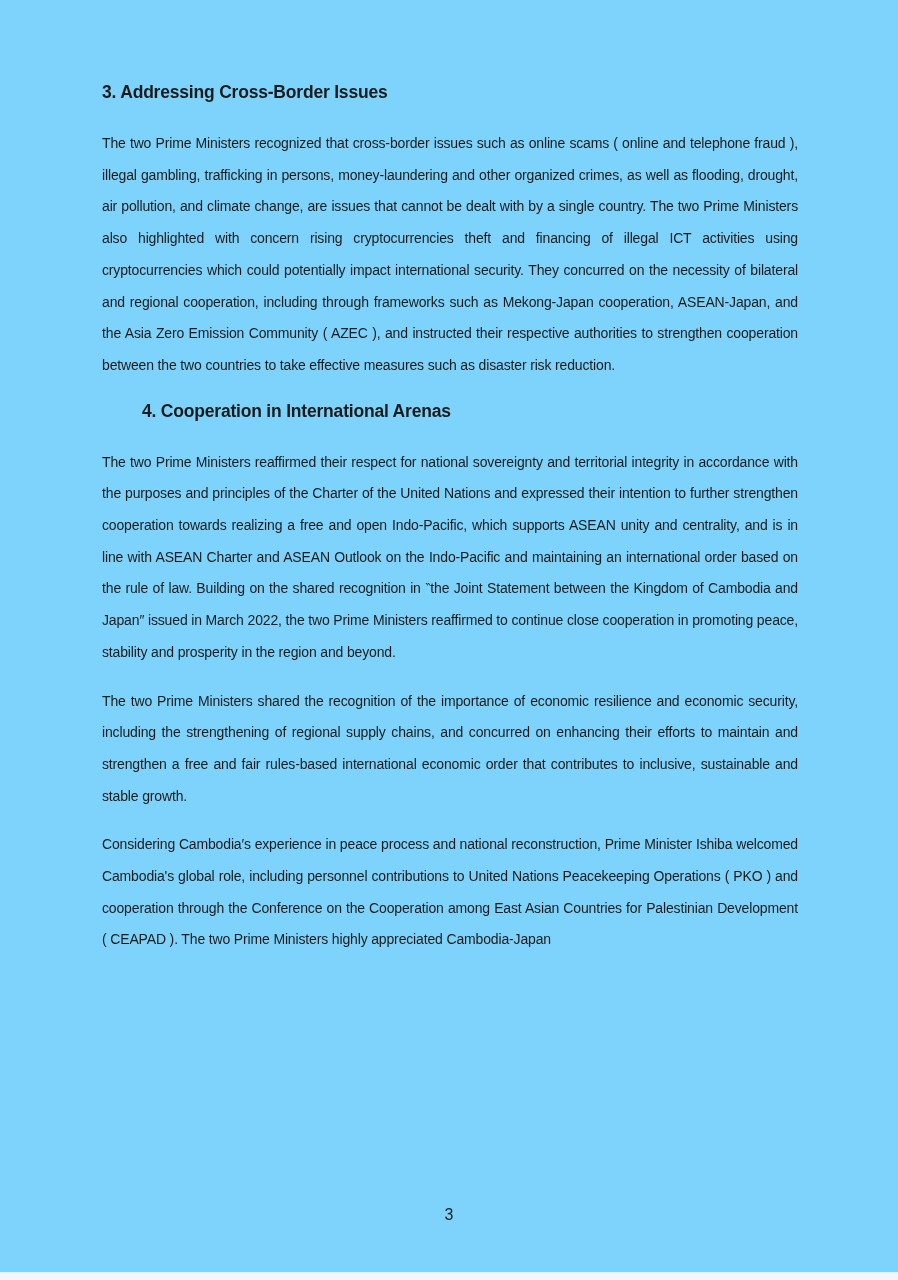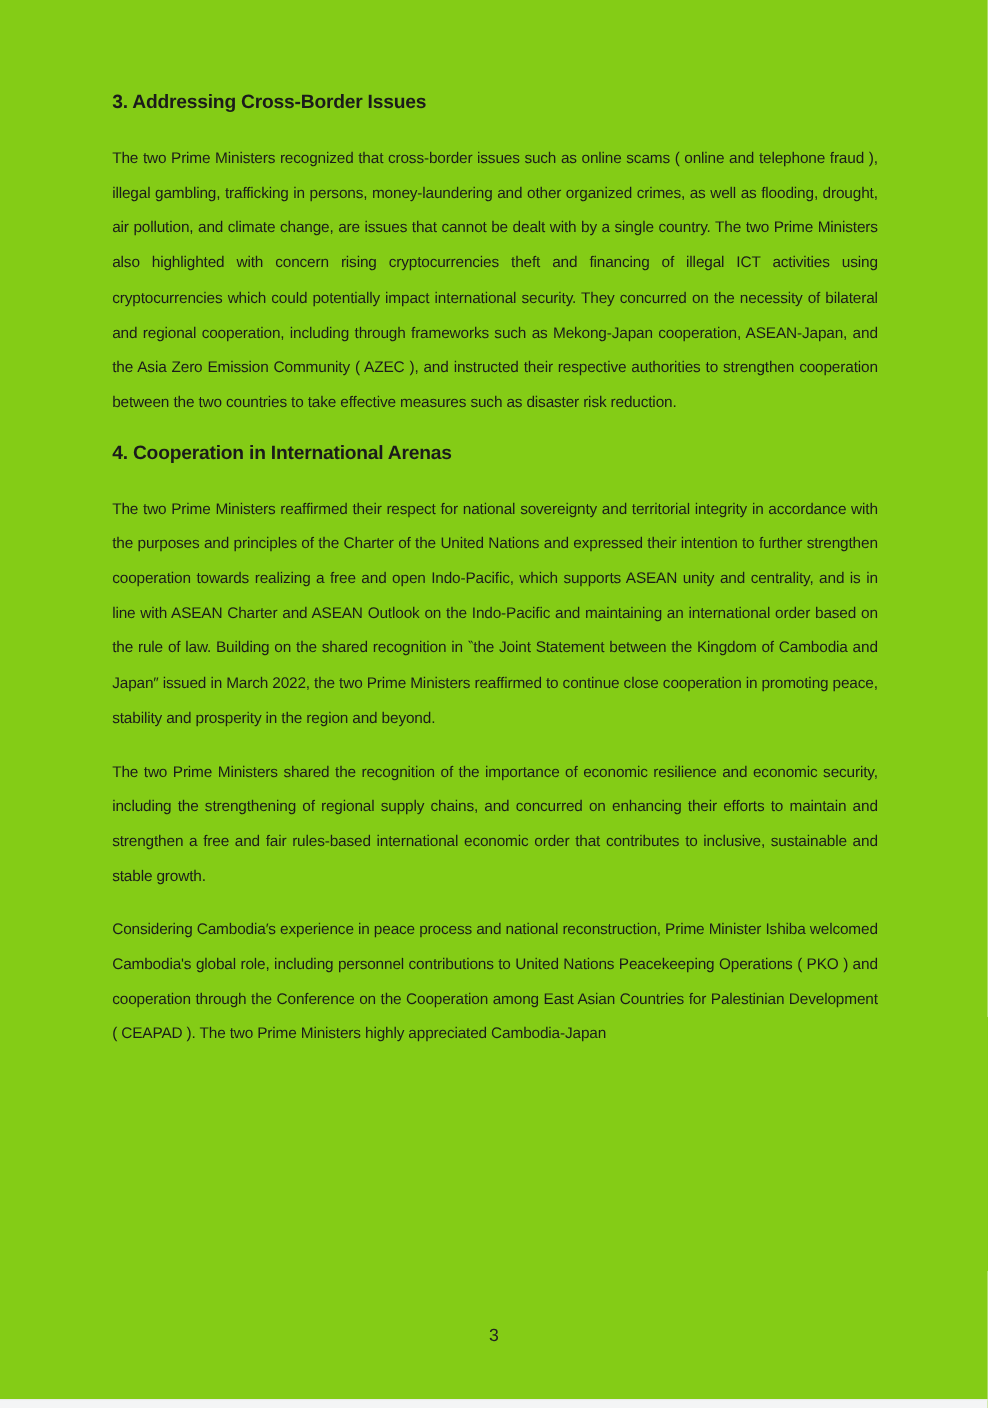--- a/index.html
+++ b/index.html
@@ -4,40 +4,41 @@
 <style>
   html, body {
     margin: 0;
     padding: 0;
     background: #ffffff;
   }
   .page {
     position: relative;
     width: 898px;
     height: 1280px;
-    background: #84cc16;
+    background: #7dd3fc;
     overflow: hidden;
     font-family: "Liberation Sans", "DejaVu Sans", sans-serif;
     color: #1b1b1b;
   }
   .content {
     position: absolute;
     top: 80px;
     left: 102px;
     width: 696px;
   }
   .section-heading {
     font-size: 17.5px;
     font-weight: bold;
     line-height: 24px;
     letter-spacing: -0.2px;
     margin: 0 0 24px 0;
   }
   .section-heading.spaced {
     margin-top: 12px;
+    margin-left: 40px;
   }
   .body-paragraph {
     font-size: 14px;
     line-height: 31.7px;
     letter-spacing: -0.15px;
     text-align: justify;
     margin: 0 0 17px 0;
   }
   .page-number {
     position: absolute;

